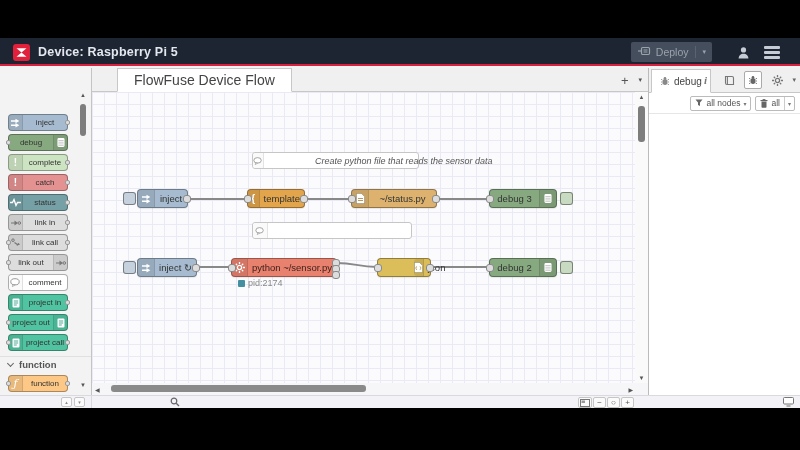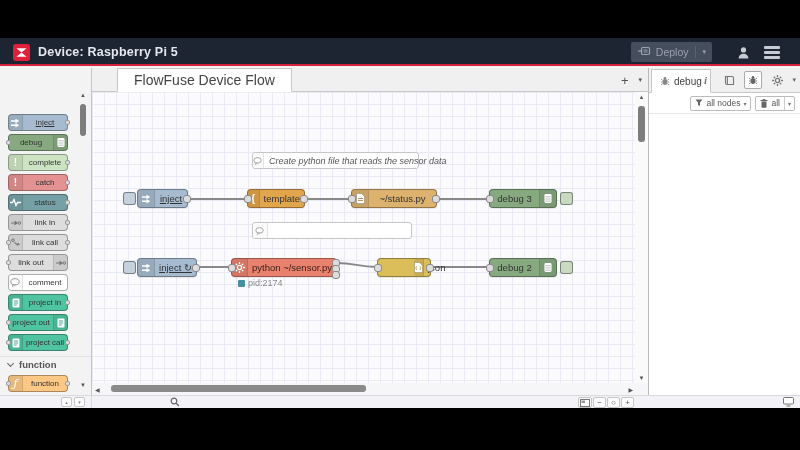--- a/index.html
+++ b/index.html
@@ -64,21 +64,21 @@
     display:flex; align-items:center; justify-content:center; border-radius:3px 0 0 3px; }
   .node .nicon.r { border-right:none; border-left:1px solid rgba(0,0,0,.1); border-radius:0 3px 3px 0; }
   .node .nlabel { flex:1; text-align:center; padding:0 4px; white-space:nowrap; }
   .port { position:absolute; width:8px; height:8px; background:#ddd; border:1px solid #888; border-radius:3px; top:50%; margin-top:-4px; }
   .port.in { left:-4px; } .port.out { right:-4px; }
   .mport { position:absolute; right:-4px; width:8px; height:8px; background:#ddd; border:1px solid #888; border-radius:3px; }
   .nbtn { position:absolute; width:13px; height:13px; border-radius:3px; border:1px solid rgba(0,0,0,.4); }
   .nbtn.inj { background:#c5d2de; }
   .nbtn.dbg { background:#c8dbc2; }
   .comment { position:absolute; height:17px; background:#fff; border:1px solid #c6c6c6; border-radius:3px;
-    display:flex; align-items:center; font-size:9px; font-style:italic; color:#555; }
+    display:flex; align-items:center; font-size:9px; font-style:italic; color:#555;gap:46px; }
   .comment .cicon { width:15px; align-self:stretch; display:flex; align-items:center; justify-content:center;
     border-right:1px solid #e3e3e3; background:#fafafa; border-radius:3px 0 0 3px;}
   .comment .clabel { flex:1; text-align:center; padding:0 5px; white-space:nowrap; }
   .nstatus { position:absolute; display:flex; align-items:center; font-size:9px; color:#888; }
   .nstatus .sq { width:7px; height:7px; background:#4590a0; border-radius:1px; margin-right:3px; }
 
   .vscroll { position:absolute; right:0; top:0; width:13px; height:291px; background:#fafafa; }
   .vscroll .arr { position:absolute; width:13px; text-align:center; font-size:6px; color:#555; }
   .vscroll .thumb { position:absolute; left:3px; top:14px; width:7px; height:36px; background:#7d7d7d; border-radius:3px; }
   .hscroll { position:relative; height:12px; background:#f6f6f9; display:flex; align-items:center; }
@@ -117,21 +117,21 @@
   .f-canvas .zgrp { position:absolute; right:14px; top:1px; display:flex; gap:1px; }
   .f-canvas .zbx { min-width:13px; height:11px; border:1px solid #c5c5c5; background:#fbfbfb; border-radius:2px;
     display:flex; align-items:center; justify-content:center; font-size:8px; color:#555; padding:0 1px; }
   .f-sb { flex:1; position:relative; }
   .f-sb .mon { position:absolute; right:6px; top:1px; }
 
   .blackbar-top { position:absolute; left:0; top:0; width:800px; height:38px; background:#000; }
   .blackbar-bot { position:absolute; left:0; top:408px; width:800px; height:42px; background:#000; }
 
   
-  .c-inject { background:#a6bbcf;text-decoration:underline; } .c-debug { background:#87a980; } .c-complete { background:#cde4c3; }
+  .c-inject { background:#a6bbcf; } .c-debug { background:#87a980; } .c-complete { background:#cde4c3; }
   .c-catch { background:#e49191; } .c-status { background:#75a0a5; } .c-link { background:#dddddd; }
   .c-comment { background:#ffffff; } .c-project { background:#50c3a0; } .c-function { background:#fdc886; }
   .c-template { background:#e2a54b; } .c-file { background:#dcb26e; } .c-exec { background:#e8826f; } .c-json { background:#dbbd5a;padding-left:36px; }
   .wglyph { color:#fff; font-weight:bold; font-size:10px; }
   .fnglyph { color:#fff; font-family:"DejaVu Serif", serif; font-style:italic; font-size:11px; }
 </style>
 </head>
 <body>
 
 <div class="stage">

